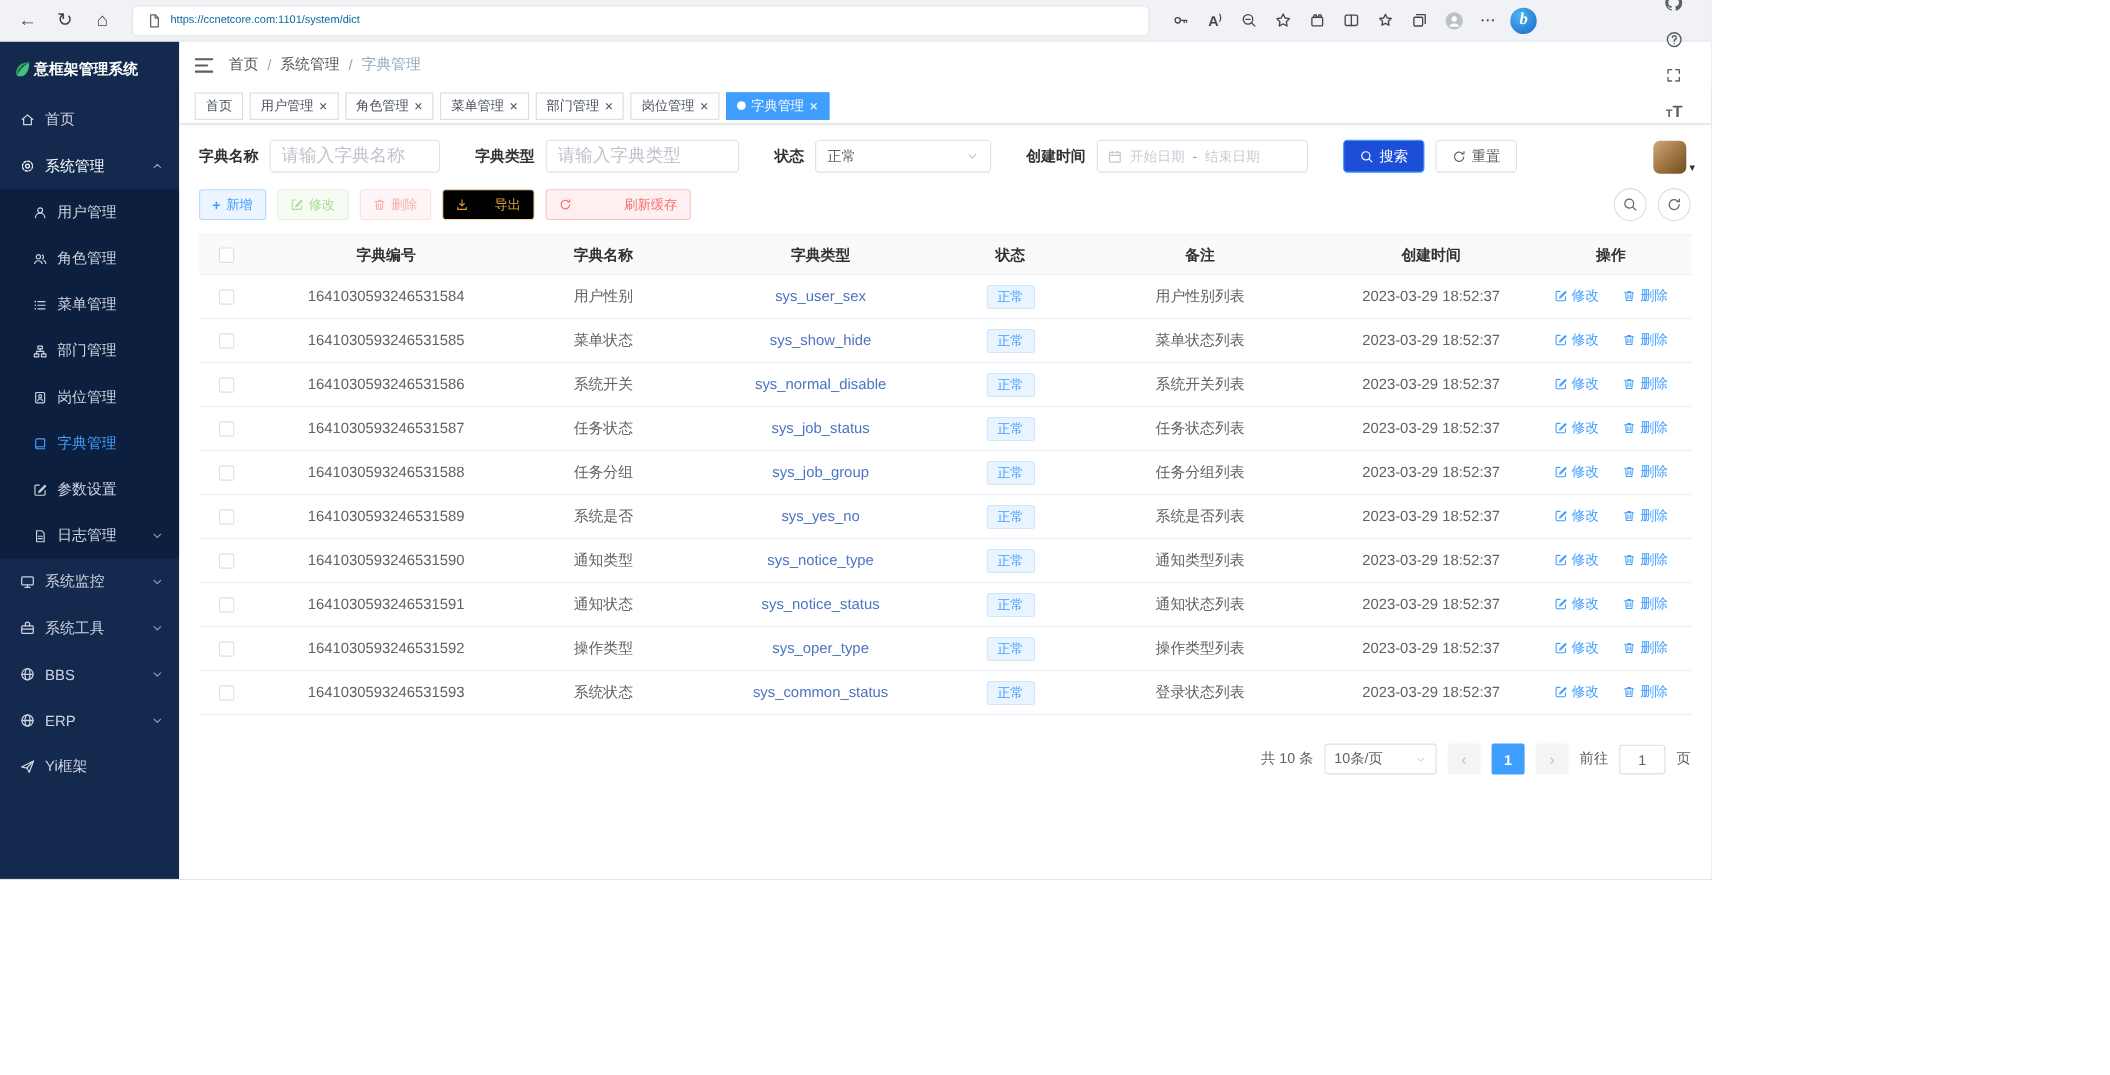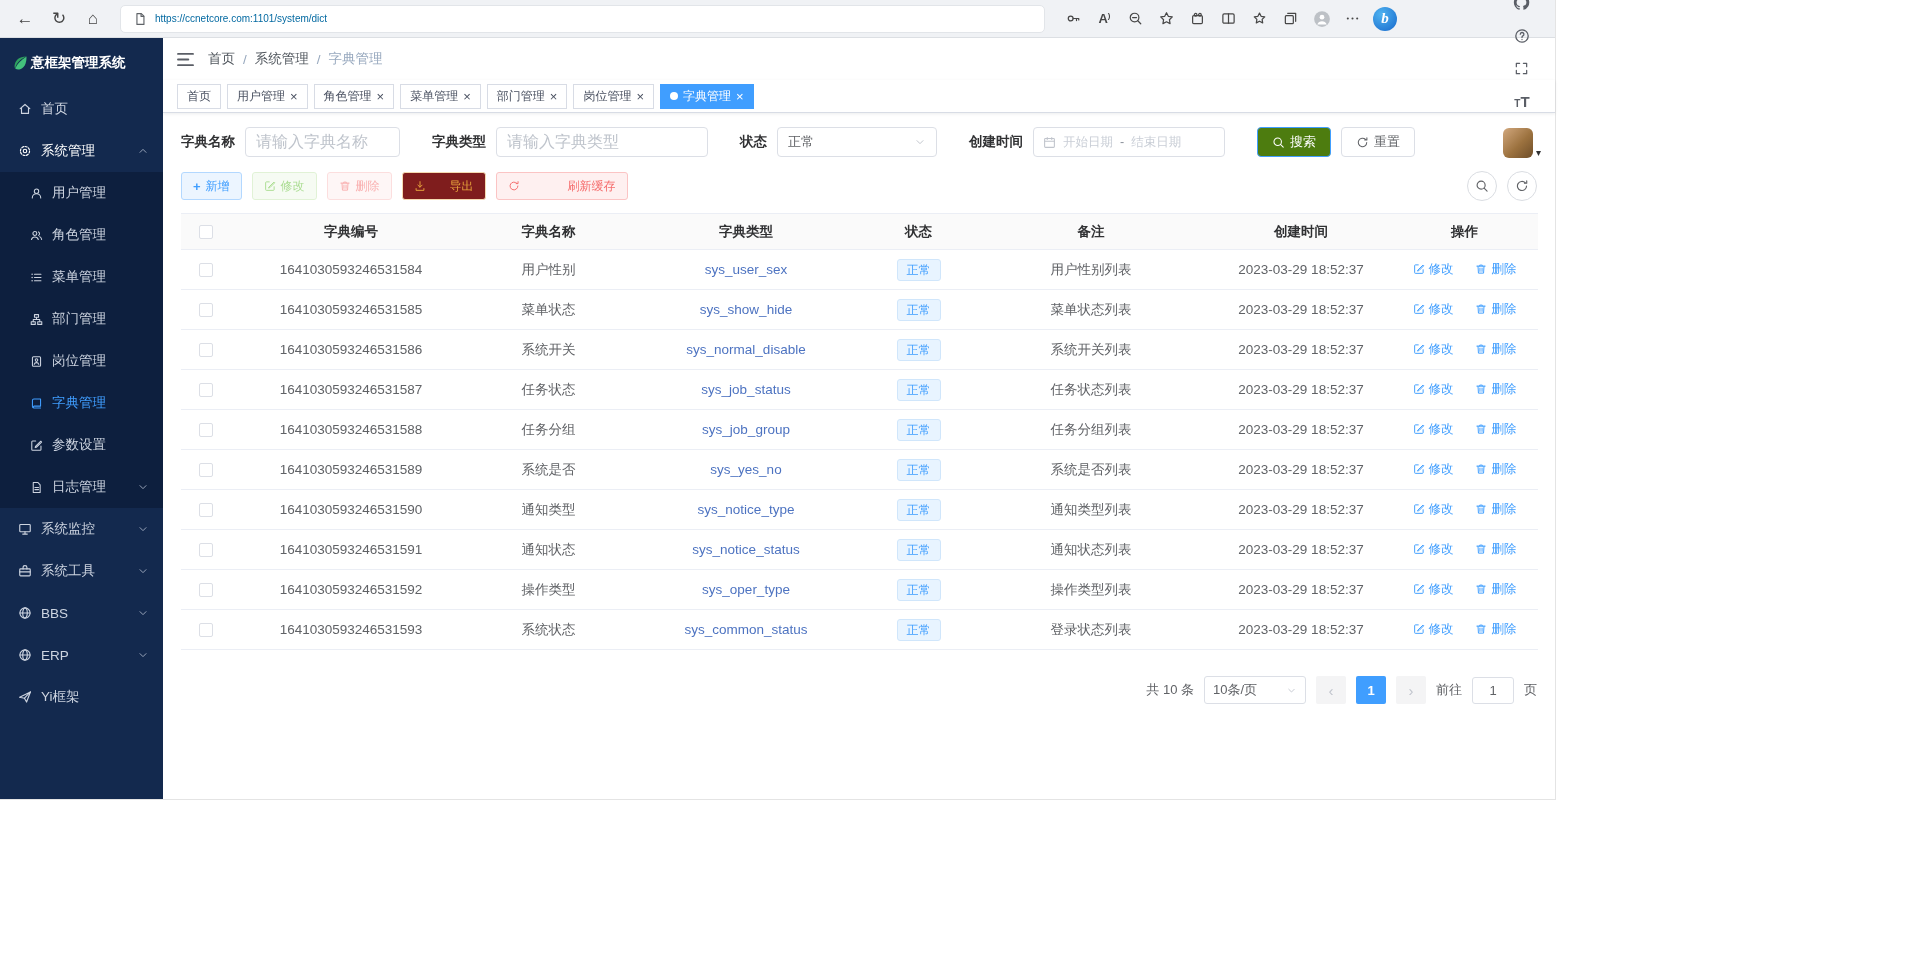--- a/index.html
+++ b/index.html
@@ -57,34 +57,34 @@
   .tag-item .dot { width:8px; height:8px; border-radius:50%; background:#fff; }
 
   
   .content { flex:1; padding:14px 18px 0; }
 
   .filter-row { display:flex; align-items:center; gap:10px; margin-bottom:14px; font-size:13.5px; }
   .f-group { display:flex; align-items:center; gap:10px; margin-right:22px; }
   .f-label { font-weight:700; color:#303133; white-space:nowrap; }
   .inp { height:30px; border:1px solid #dcdfe6; border-radius:4px; padding:0 10px; font-size:16px; color:#606266; background:#fff; outline:none; font-family:inherit; }
   .inp::placeholder { color:#bfc4cc; }
-  .w155 { width:155px; } .w200 { width:212px; }
+  .w155 { width:155px; } .w200 { width:176px; }
   .select { width:160px; height:30px; border:1px solid #dcdfe6; border-radius:4px; display:flex; align-items:center; justify-content:space-between; padding:0 10px; color:#606266; font-size:13px; background:#fff; cursor:pointer; }
   .select .chevd { color:#c0c4cc; }
   .date-range { width:192px; height:30px; border:1px solid #dcdfe6; border-radius:4px; display:flex; align-items:center; gap:7px; padding:0 9px; background:#fff; color:#c9ced6; font-size:12.5px; cursor:pointer; white-space:nowrap; }
   .btn { height:30px; border-radius:4px; display:inline-flex; align-items:center; gap:5px; font-size:13px; padding:0 14px; cursor:pointer; border:1px solid transparent; white-space:nowrap; }
-  .btn-search { background:#4d7c0f; border-color:#409eff; color:#fff; }
+  .btn-search { background:#1d4ed8; border-color:#409eff; color:#fff; }
   .btn-reset { background:#fff; border-color:#dcdfe6; color:#606266; }
 
   .toolbar-row { display:flex; align-items:center; margin-bottom:12px; }
   .tb { height:28px; border-radius:3px; display:inline-flex; align-items:center; gap:5px; font-size:12px; padding:0 11px; margin-right:10px; cursor:pointer; border:1px solid; }
   .tb-add { background:#ecf5ff; border-color:#b3d8ff; color:#409eff; }
   .tb-edit { background:#f0f9eb; border-color:#c9e8b5; color:#67c23a; opacity:.55; cursor:not-allowed; }
   .tb-del { background:#fef0f0; border-color:#fbc4c4; color:#f56c6c; opacity:.55; cursor:not-allowed; }
-  .tb-exp { background:#7f1d1d; border-color:#f5dab1; color:#e6a23c;gap:24px; }
+  .tb-exp { background:#000000; border-color:#f5dab1; color:#e6a23c;gap:24px; }
   .tb-cache { background:#fef0f0; border-color:#fbc4c4; color:#f56c6c;gap:48px; }
   .toolbar-right { margin-left:auto; display:flex; gap:10px; }
   .circle-btn { width:30px; height:30px; border-radius:50%; border:1px solid #dadde2; background:#fff; color:#606266; display:flex; align-items:center; justify-content:center; cursor:pointer; }
 
   
   table { width:100%; border-collapse:collapse; table-layout:fixed; }
   thead th { background:#fafafa; height:36px; font-size:13.5px; font-weight:700; color:#303133; border-top:1px solid #ebeef5; border-bottom:1px solid #ebeef5; text-align:center; }
   tbody td { height:40px; font-size:13.5px; color:#606266; border-bottom:1px solid #ebeef5; text-align:center; white-space:nowrap; overflow:hidden; }
   .cb { display:inline-block; width:14px; height:14px; border:1px solid #dcdfe6; border-radius:2px; background:#fff; vertical-align:middle; cursor:pointer; }
   .link-type { color:#4d73c1; cursor:pointer; }

